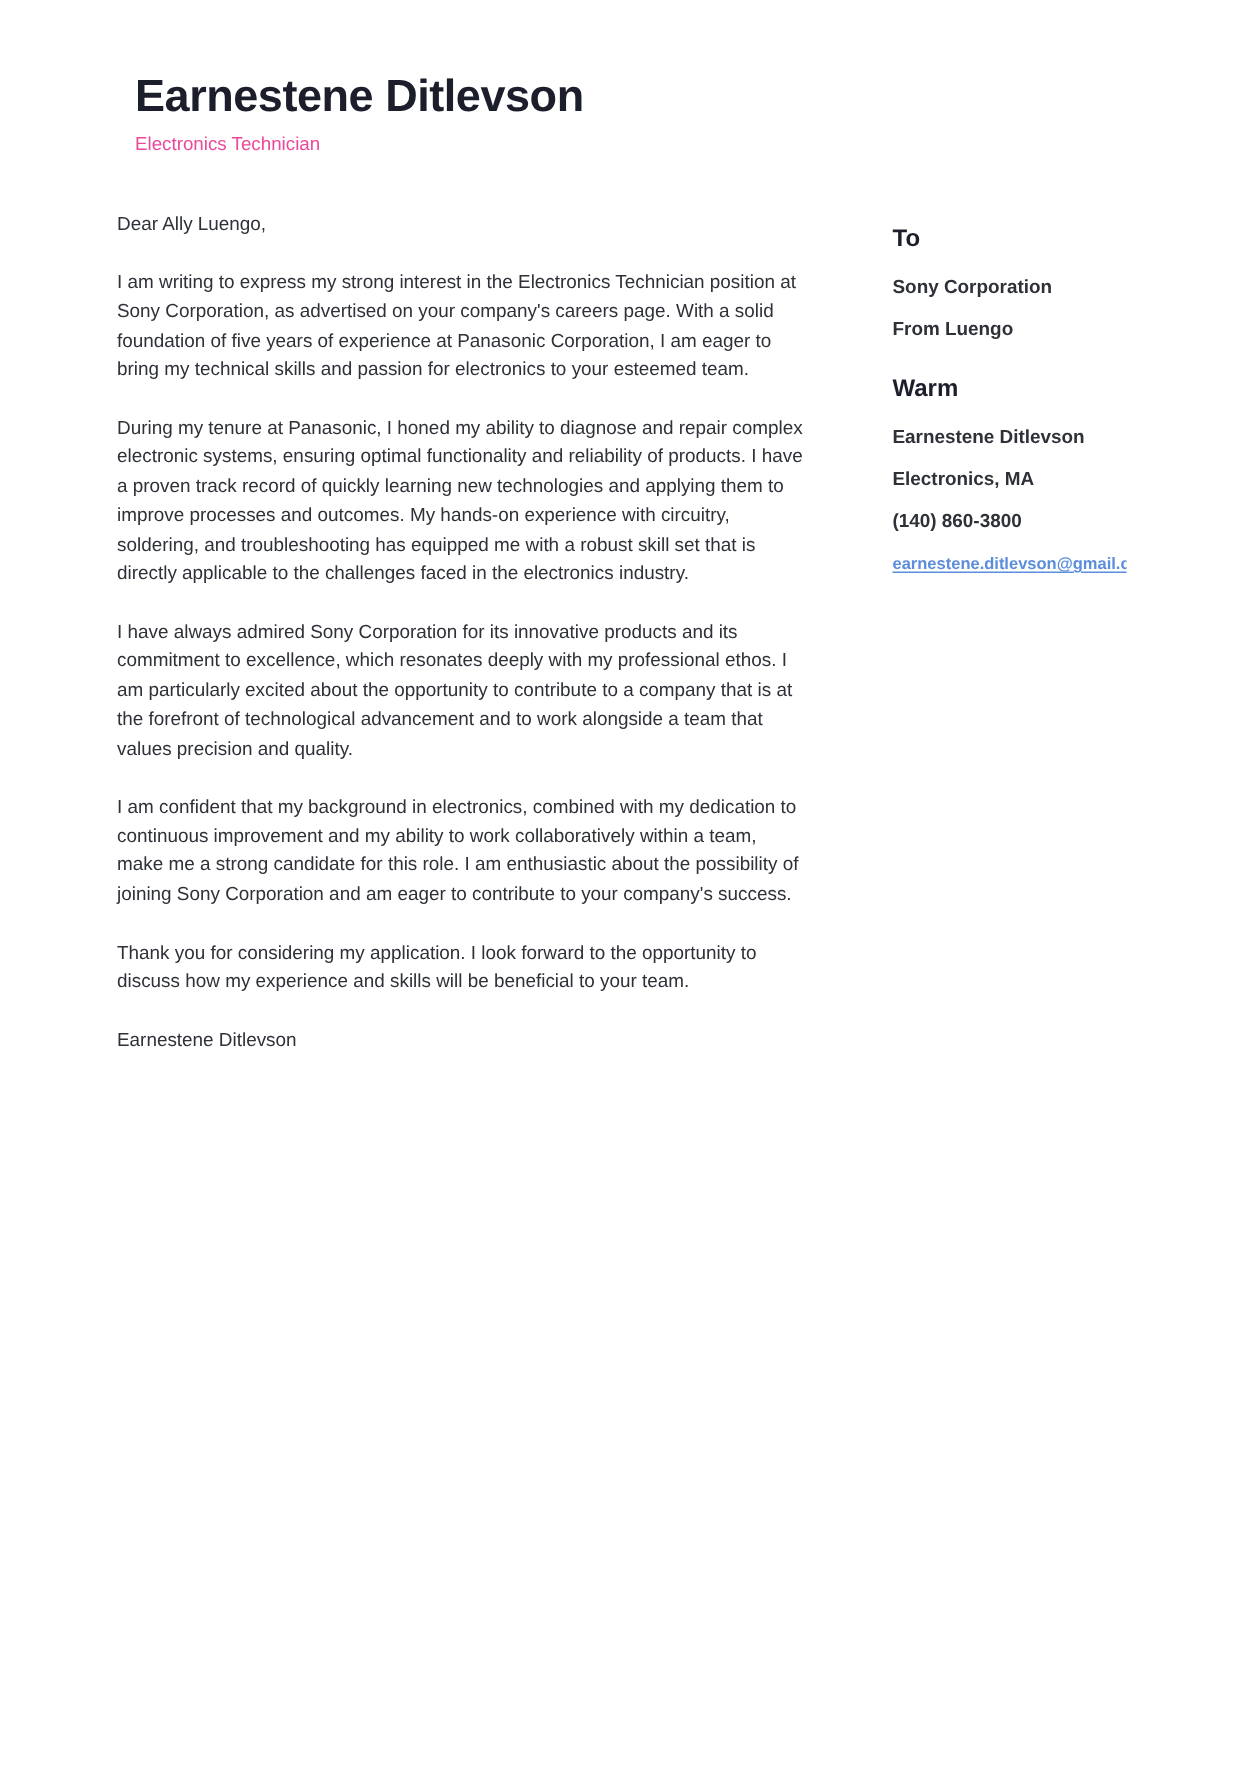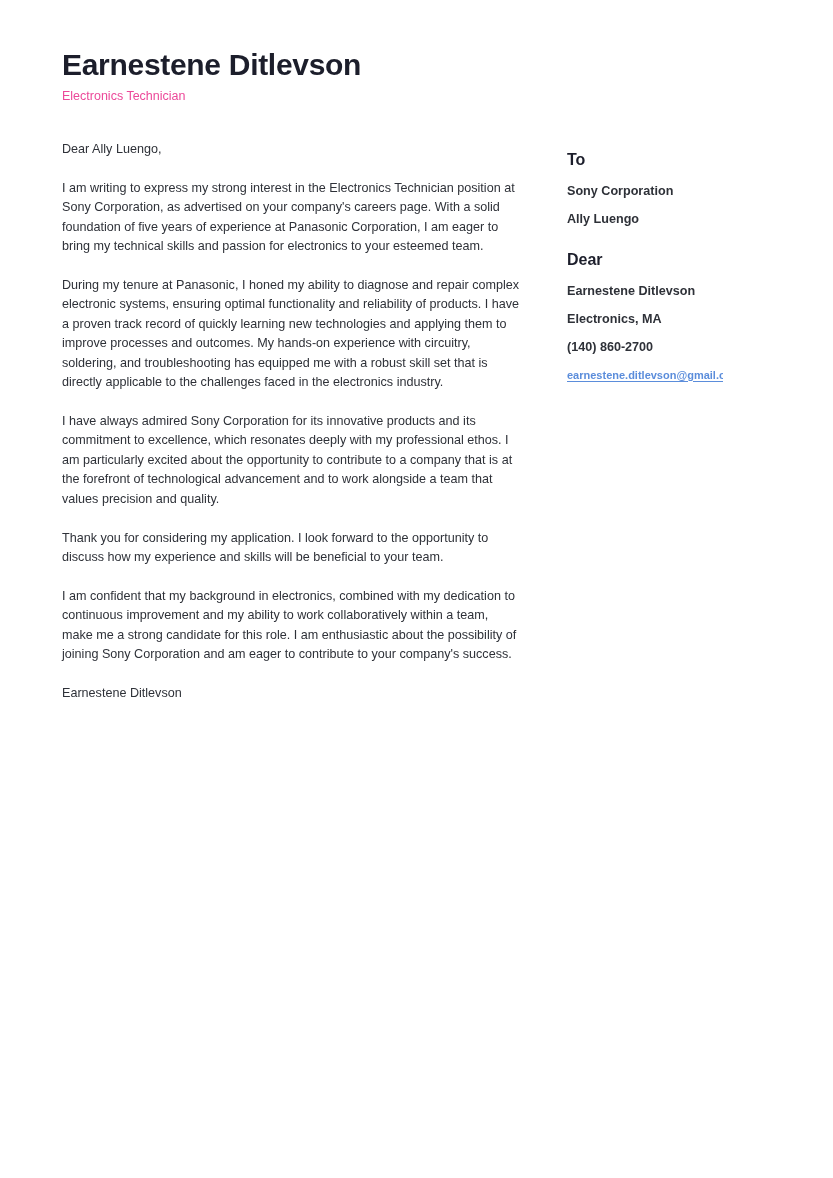--- a/index.html
+++ b/index.html
@@ -13,20 +13,21 @@
     font-family: "Liberation Sans", sans-serif;
     -webkit-font-smoothing: antialiased;
   }
   .page {
     position: relative;
     width: 723px;
     height: 1178px;
     background: #ffffff;
     box-sizing: border-box;
     overflow: hidden;
+    margin-left: 28px;
   }
 
   
   .header {
     position: absolute;
     left: 62px;
     top: 48px;
     width: 700px;
   }
   .name {
@@ -48,21 +49,21 @@
 
   
   .content {
     position: absolute;
     left: 0;
     top: 140px;
     width: 833px;
   }
   .letter-body {
     position: absolute;
-    left: 62px;
+    left: 50px;
     top: 0;
     width: 460px;
   }
   .salutation,
   .paragraph,
   .closing,
   .signature {
     font-size: 12.6px;
     line-height: 19.4px;
     color: #2e3138;
@@ -115,36 +116,36 @@
     <div class="job-title">Electronics Technician</div>
   </div>
 
   <div class="content">
 
     <div class="letter-body">
       <p class="salutation">Dear Ally Luengo,</p>
       <p class="paragraph">I am writing to express my strong interest in the Electronics Technician position at Sony Corporation, as advertised on your company's careers page. With a solid foundation of five years of experience at Panasonic Corporation, I am eager to bring my technical skills and passion for electronics to your esteemed team.</p>
       <p class="paragraph">During my tenure at Panasonic, I honed my ability to diagnose and repair complex electronic systems, ensuring optimal functionality and reliability of products. I have a proven track record of quickly learning new technologies and applying them to improve processes and outcomes. My hands-on experience with circuitry, soldering, and troubleshooting has equipped me with a robust skill set that is directly applicable to the challenges faced in the electronics industry.</p>
       <p class="paragraph">I have always admired Sony Corporation for its innovative products and its commitment to excellence, which resonates deeply with my professional ethos. I am particularly excited about the opportunity to contribute to a company that is at the forefront of technological advancement and to work alongside a team that values precision and quality.</p>
+      <p class="paragraph">I am confident that my background in electronics, combined with my dedication to continuous improvement and my ability to work collaboratively within a team, make me a strong candidate for this role. I am enthusiastic about the possibility of joining Sony Corporation and am eager to contribute to your company's success.</p>
       <p class="paragraph">Thank you for considering my application. I look forward to the opportunity to discuss how my experience and skills will be beneficial to your team.</p>
-      <p class="paragraph">I am confident that my background in electronics, combined with my dedication to continuous improvement and my ability to work collaboratively within a team, make me a strong candidate for this role. I am enthusiastic about the possibility of joining Sony Corporation and am eager to contribute to your company's success.</p>
       <p class="signature">Earnestene Ditlevson</p>
     </div>
 
     <div class="meta">
 
       <div class="meta-block">
         <div class="meta-heading">To</div>
         <div class="meta-line">Sony Corporation</div>
-        <div class="meta-line">Ally Luengo</div>
+        <div class="meta-line">From Luengo</div>
       </div>
 
       <div class="meta-block">
-        <div class="meta-heading">Dear</div>
+        <div class="meta-heading">Warm</div>
         <div class="meta-line">Earnestene Ditlevson</div>
         <div class="meta-line">Electronics, MA</div>
-        <div class="meta-line">(140) 860-2700</div>
+        <div class="meta-line">(140) 860-3800</div>
         <div class="meta-line"><a class="meta-link" href="#">earnestene.ditlevson@gmail.com</a></div>
       </div>
 
     </div>
   </div>
 </div>
 
 </body></html>

